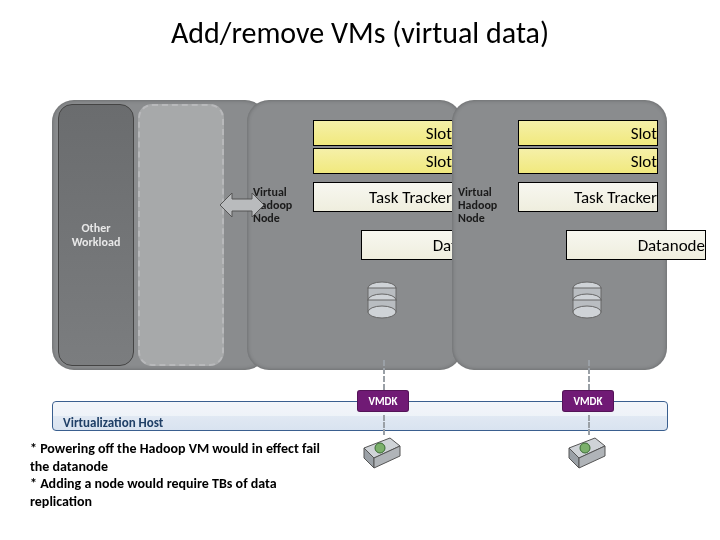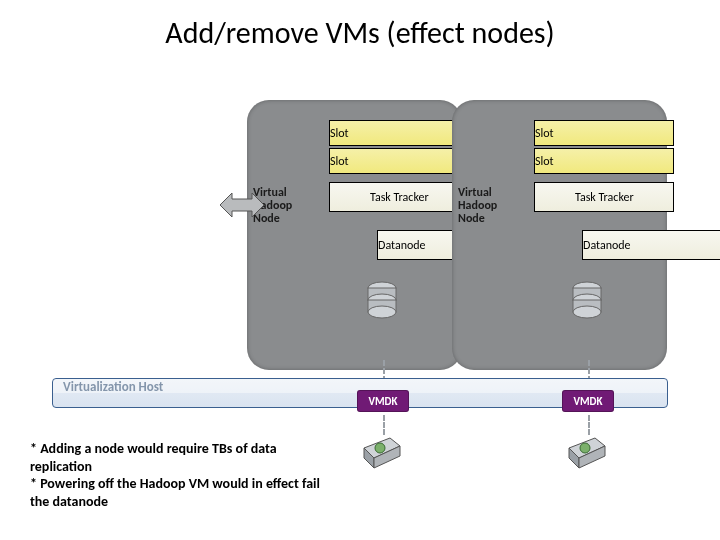--- a/index.html
+++ b/index.html
@@ -39,41 +39,41 @@
     z-index: 5;
   }
 
   
   .vhn {
     position: absolute; left: 6px; top: 86px; width: 60px;
     color: #1b1b1b; font-size: 12px; font-weight: 700; line-height: 1.1;
   }
 
   .cell {
-    position: absolute; left: 82px; width: 140px; height: 26px;
+    position: absolute; left: 66px; width: 140px; height: 26px;
     border: 1px solid #000; color: #000;
-    font-size: 12px; font-weight: 400;
-    display: flex; align-items: center; justify-content: flex-start;
+    font-size: 17px; font-weight: 400;
+    display: flex; align-items: center; justify-content: flex-end;
     background: linear-gradient(#f7f7f0,#efeede);
   }
   .cell.slot1 { top: 20px; background: linear-gradient(#f5f0a8,#f1e97e); }
   .cell.slot2 { top: 48px; background: linear-gradient(#f5f0a8,#f1e97e); }
   .cell.tt    { top: 82px; height: 30px; padding-left: 40px; }
   .cell.dn    { top: 130px; height: 30px; margin-left: 48px; }
 
   .disk {
     position: absolute; left: 118px; top: 180px; width: 34px; height: 46px;
   }
 
   
   .vhost {
-    position: absolute; left: 52px; top: 378px; width: 616px; height: 30px;
+    position: absolute; left: 52px; top: 401px; width: 616px; height: 30px;
     border: 1px solid #3a5f8f; border-radius: 4px;
     background: linear-gradient(#e8eef6,#d9e3f0);
-    display: flex; align-items: flex-start; padding-left: 10px;
+    display: flex; align-items: flex-end; padding-left: 10px;
     color: #1f3f66; font-size: 13px; font-weight: 700;
   }
   .vhost-gloss { position:absolute; left:0; top:0; right:0; height:50%; background:rgba(255,255,255,.45); border-radius:4px 4px 0 0; pointer-events:none;}
 
   .vmdk {
     position: absolute; top: 390px; width: 52px; height: 22px;
     background: #701a75; color: #fff; font-size: 11px; font-weight: 700;
     border-radius: 3px; display: flex; align-items: center; justify-content: center;
     box-shadow: inset 0 0 0 1px rgba(0,0,0,.25);
   }
@@ -93,24 +93,30 @@
 
   .footnotes {
     position: absolute; left: 30px; top: 440px; width: 300px;
     font-size: 14px; font-weight: 700; color: #000; line-height: 1.25;
   }
   .footnotes p { margin: 0; }
 </style>
 </head>
 <body>
 
-<div class="title">Add/remove VMs (effect nodes)</div>
+<div class="title">Add/remove VMs (virtual data)</div>
 
 <div class="stage">
 
+  <div class="panel left">
+    <div class="ghost"></div>
+    <div class="other-box">
+      <span>Other Workload</span>
+    </div>
+  </div>
 
   <svg class="arrow" viewBox="0 0 44 30">
     <polygon points="0,15 12,3 12,9 32,9 32,3 44,15 32,27 32,21 12,21 12,27" fill="#b9bbbd" stroke="#555" stroke-width="1"></polygon>
   </svg>
 
   <div class="panel mid">
     <div class="vhn">Virtual Hadoop Node</div>
     <div class="cell slot1">
         <span>Slot</span>
       </div>
@@ -180,15 +186,15 @@
   <circle cx="18" cy="12" r="5" fill="#7bb06b" stroke="#3a6b33"></circle>
 </svg>
 <svg class="hdd r" viewBox="0 0 40 34">
   <polygon points="2,12 28,2 38,10 12,22" fill="#cfd3d7" stroke="#555"></polygon>
   <polygon points="2,12 12,22 12,32 2,22" fill="#9aa0a6" stroke="#555"></polygon>
   <polygon points="12,22 38,10 38,20 12,32" fill="#b0b4b8" stroke="#555"></polygon>
   <circle cx="18" cy="12" r="5" fill="#7bb06b" stroke="#3a6b33"></circle>
 </svg>
 
 <div class="footnotes">
+  <p>* Powering off the Hadoop VM would in effect fail the datanode</p>
   <p>* Adding a node would require TBs of data replication</p>
-  <p>* Powering off the Hadoop VM would in effect fail the datanode</p>
 </div>
 
 </body></html>

